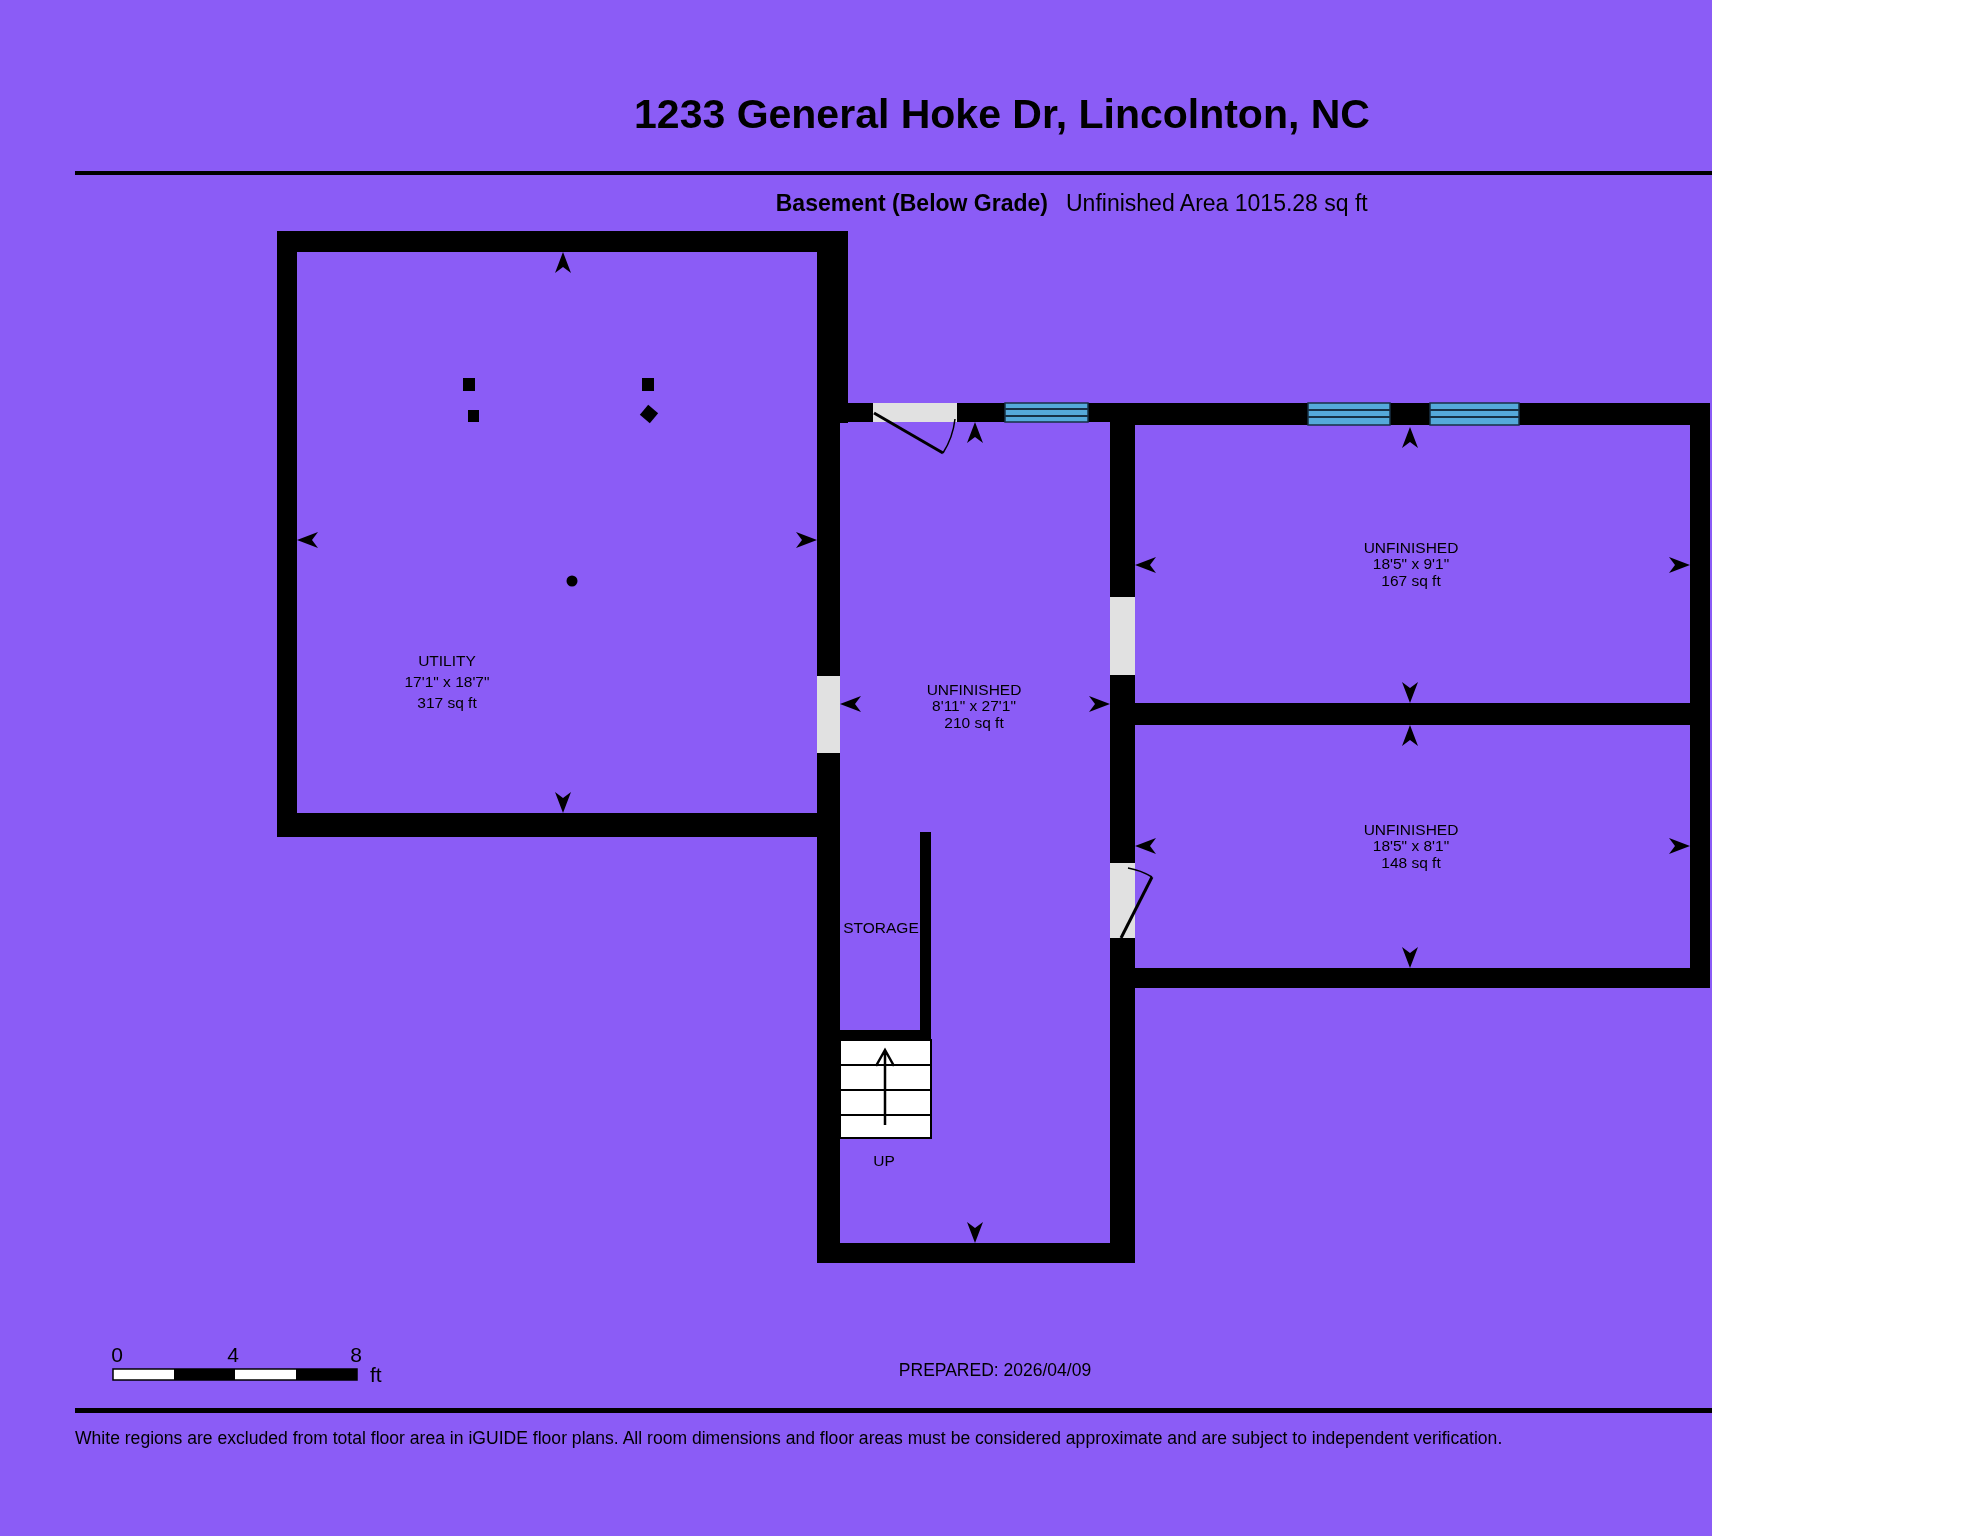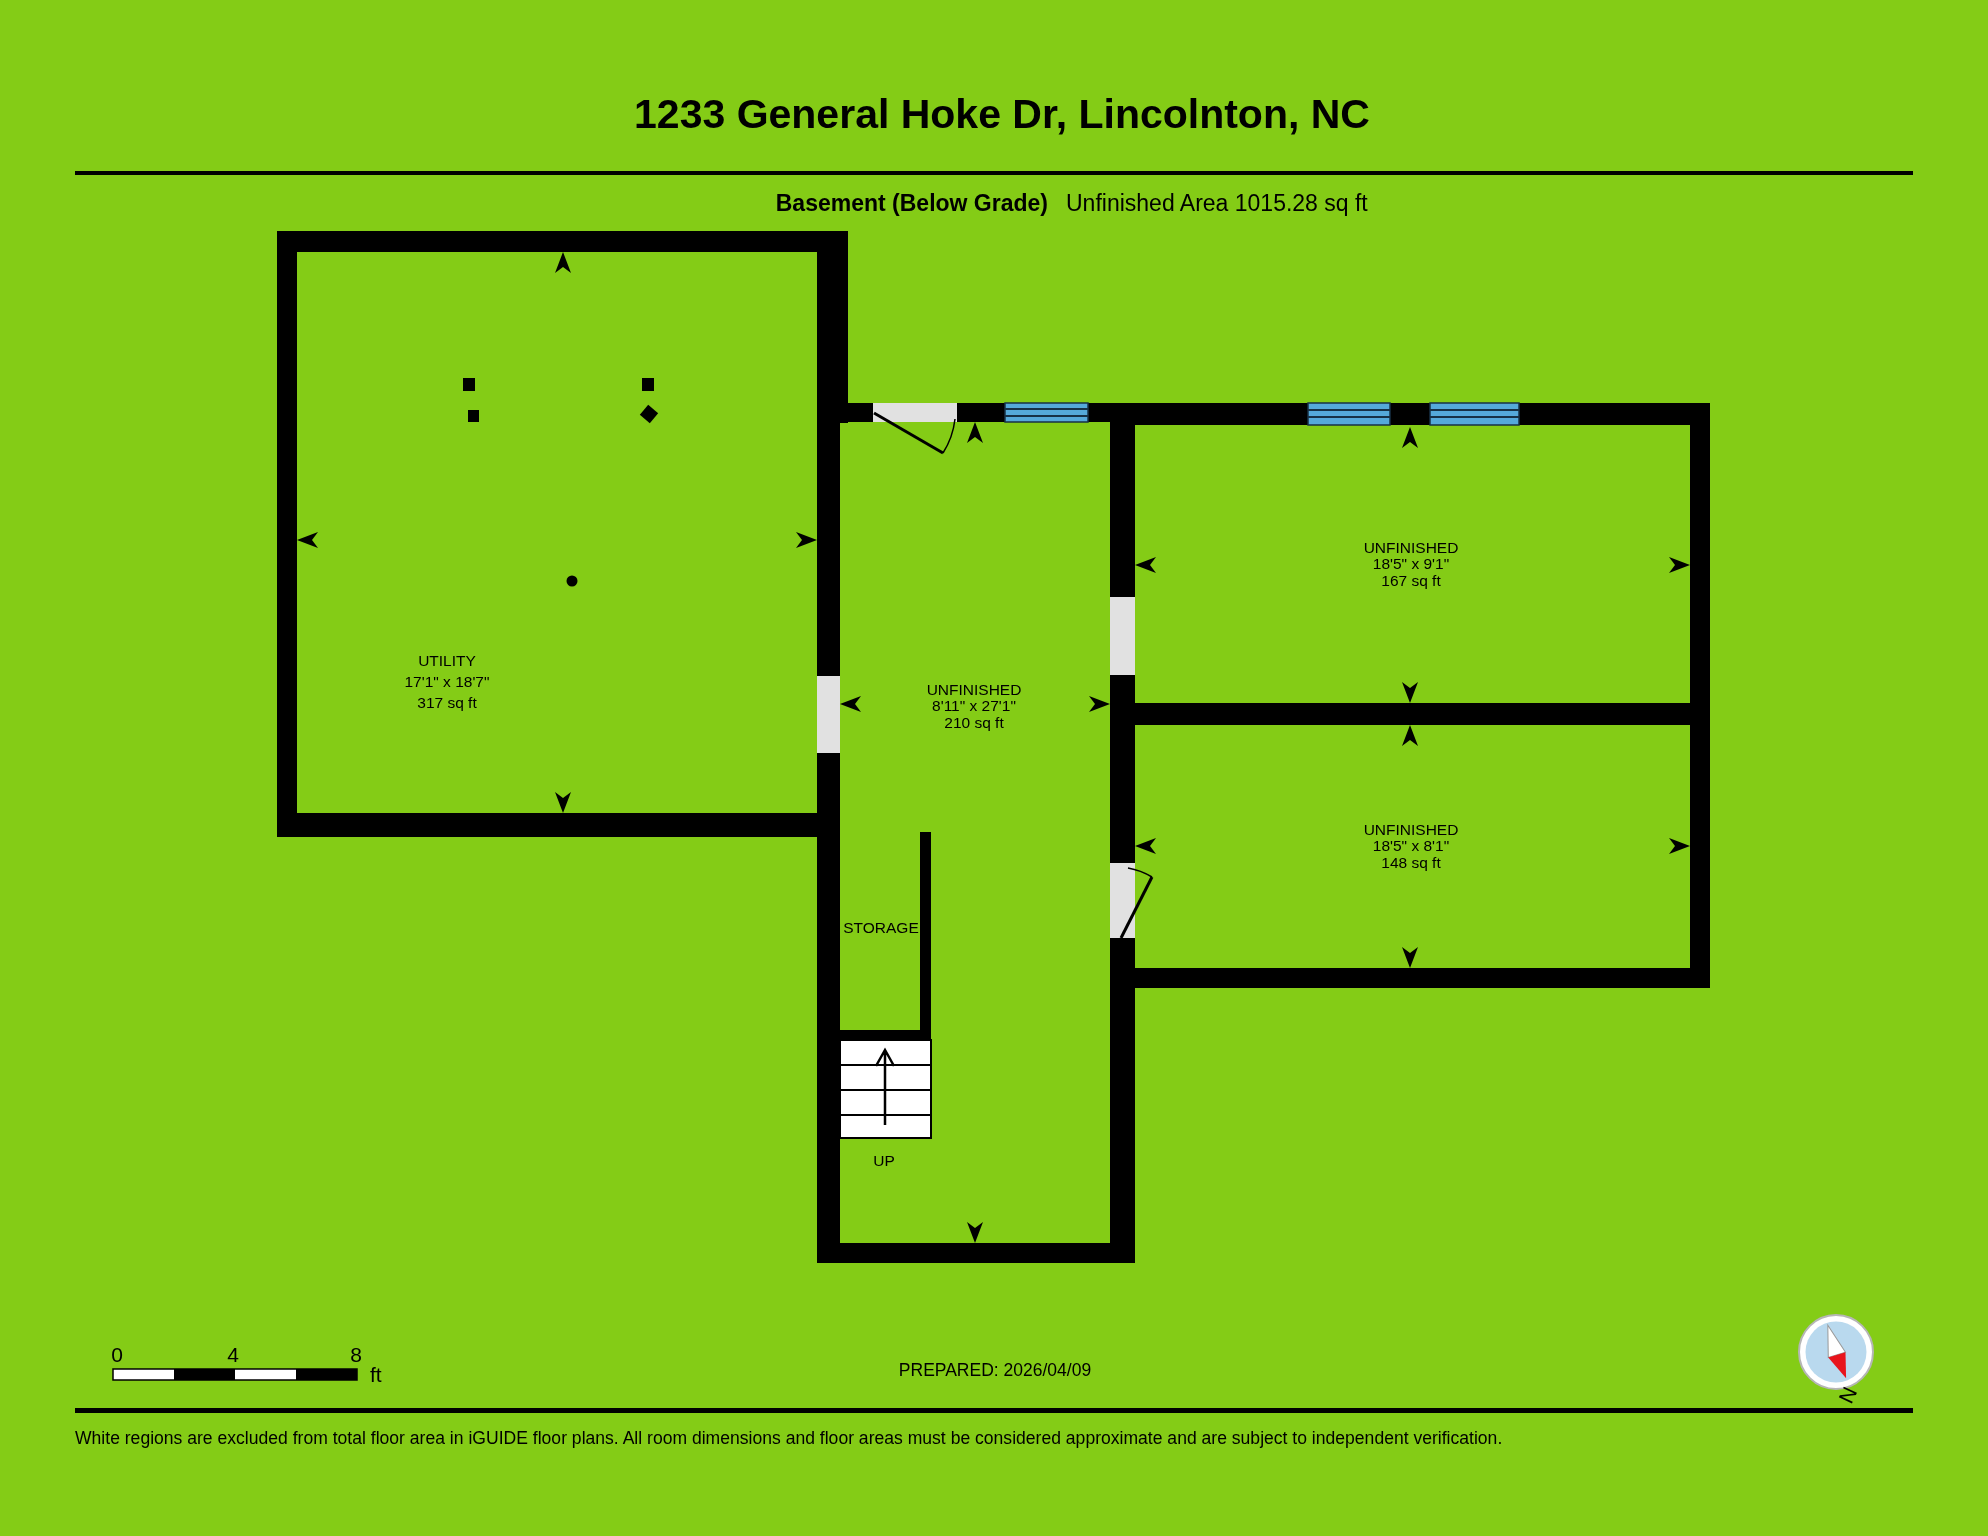--- a/index.html
+++ b/index.html
@@ -1,16 +1,16 @@
 <!DOCTYPE html>
 <html style="--wall: #000000; --opening: #e1e1e1; --window: #55a9da; --window_line: #173146; --compass_disc: #b9d9ee; --compass_red: #e8141c;"><head>
 <meta charset="utf-8">
 <style>
   html,body{margin:0;padding:0;background:#ffffff;}
-  .page{width:1988px;height:1536px;position:relative;background:#84cc16;overflow:hidden;text-decoration:underline;}
+  .page{width:1712px;height:1536px;position:relative;background:#8b5cf6;overflow:hidden;text-decoration:underline;}
   svg{display:block;}
   svg text{font-family:"Liberation Sans","DejaVu Sans",sans-serif;fill:#000;}
   .wall{fill:var(--wall,#000);}
   .opening{fill:var(--opening,#e1e1e1);}
   .window{fill:var(--window,#55a9da);stroke:var(--window_line,#173146);stroke-width:1.5;}
   .window-line{stroke:var(--window_line,#173146);stroke-width:2;}
   .door-leaf{stroke:#000;stroke-width:3;fill:none;}
   .door-arc{stroke:#000;stroke-width:1.5;fill:none;}
   .dim-arrow{fill:#000;}
   .post{fill:#000;}

